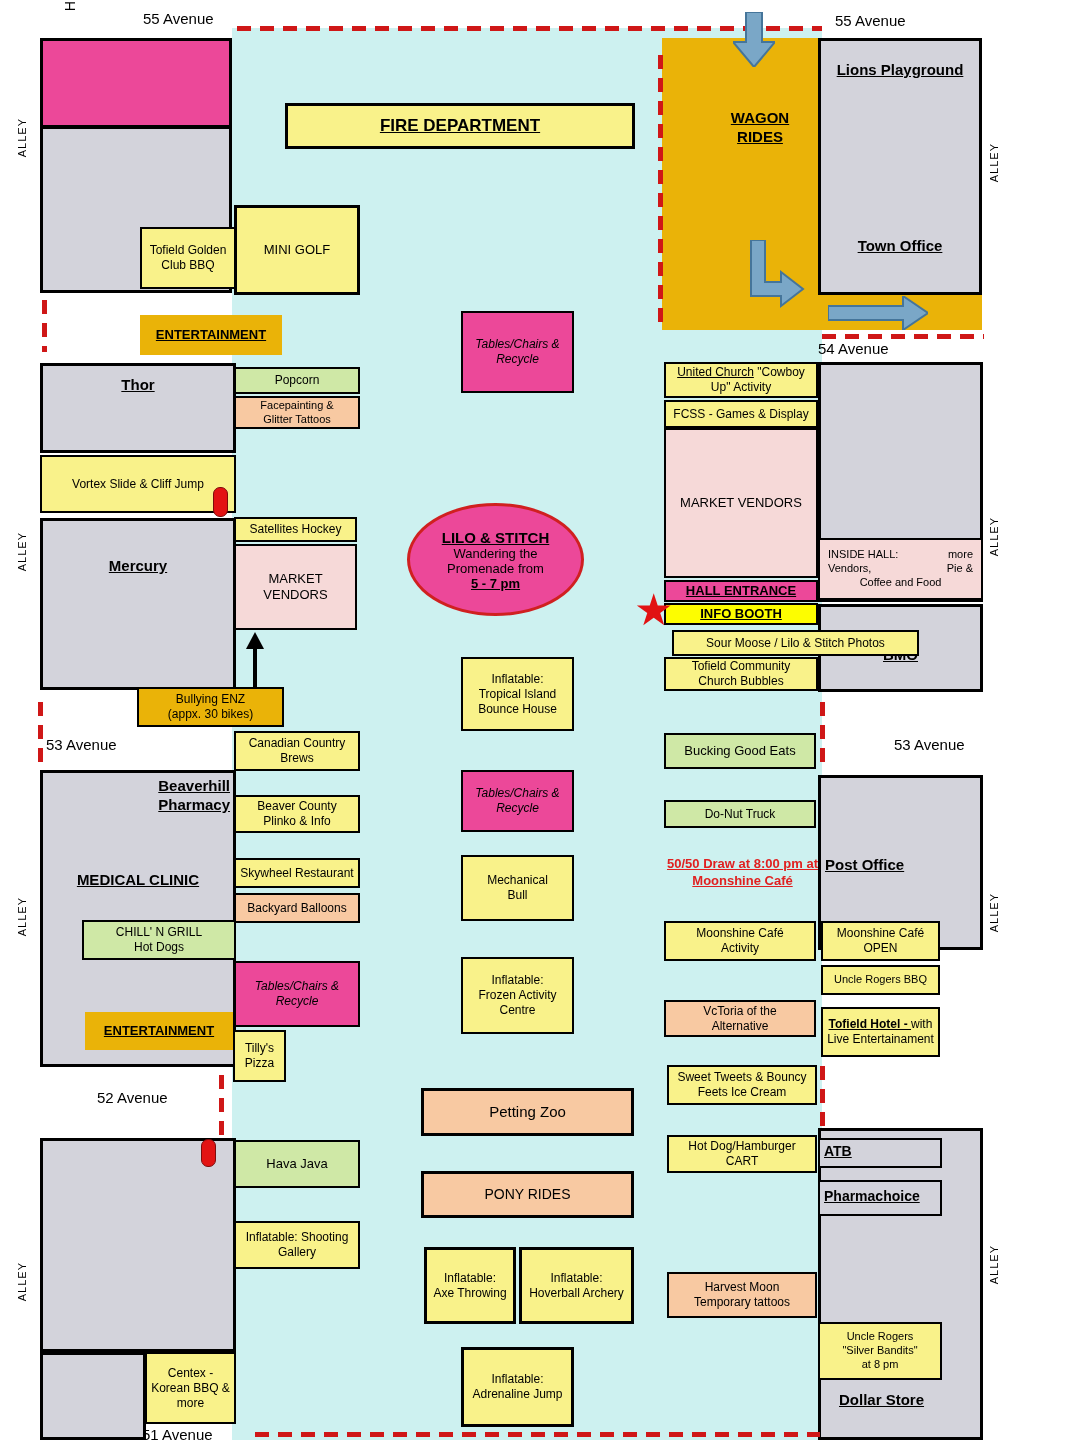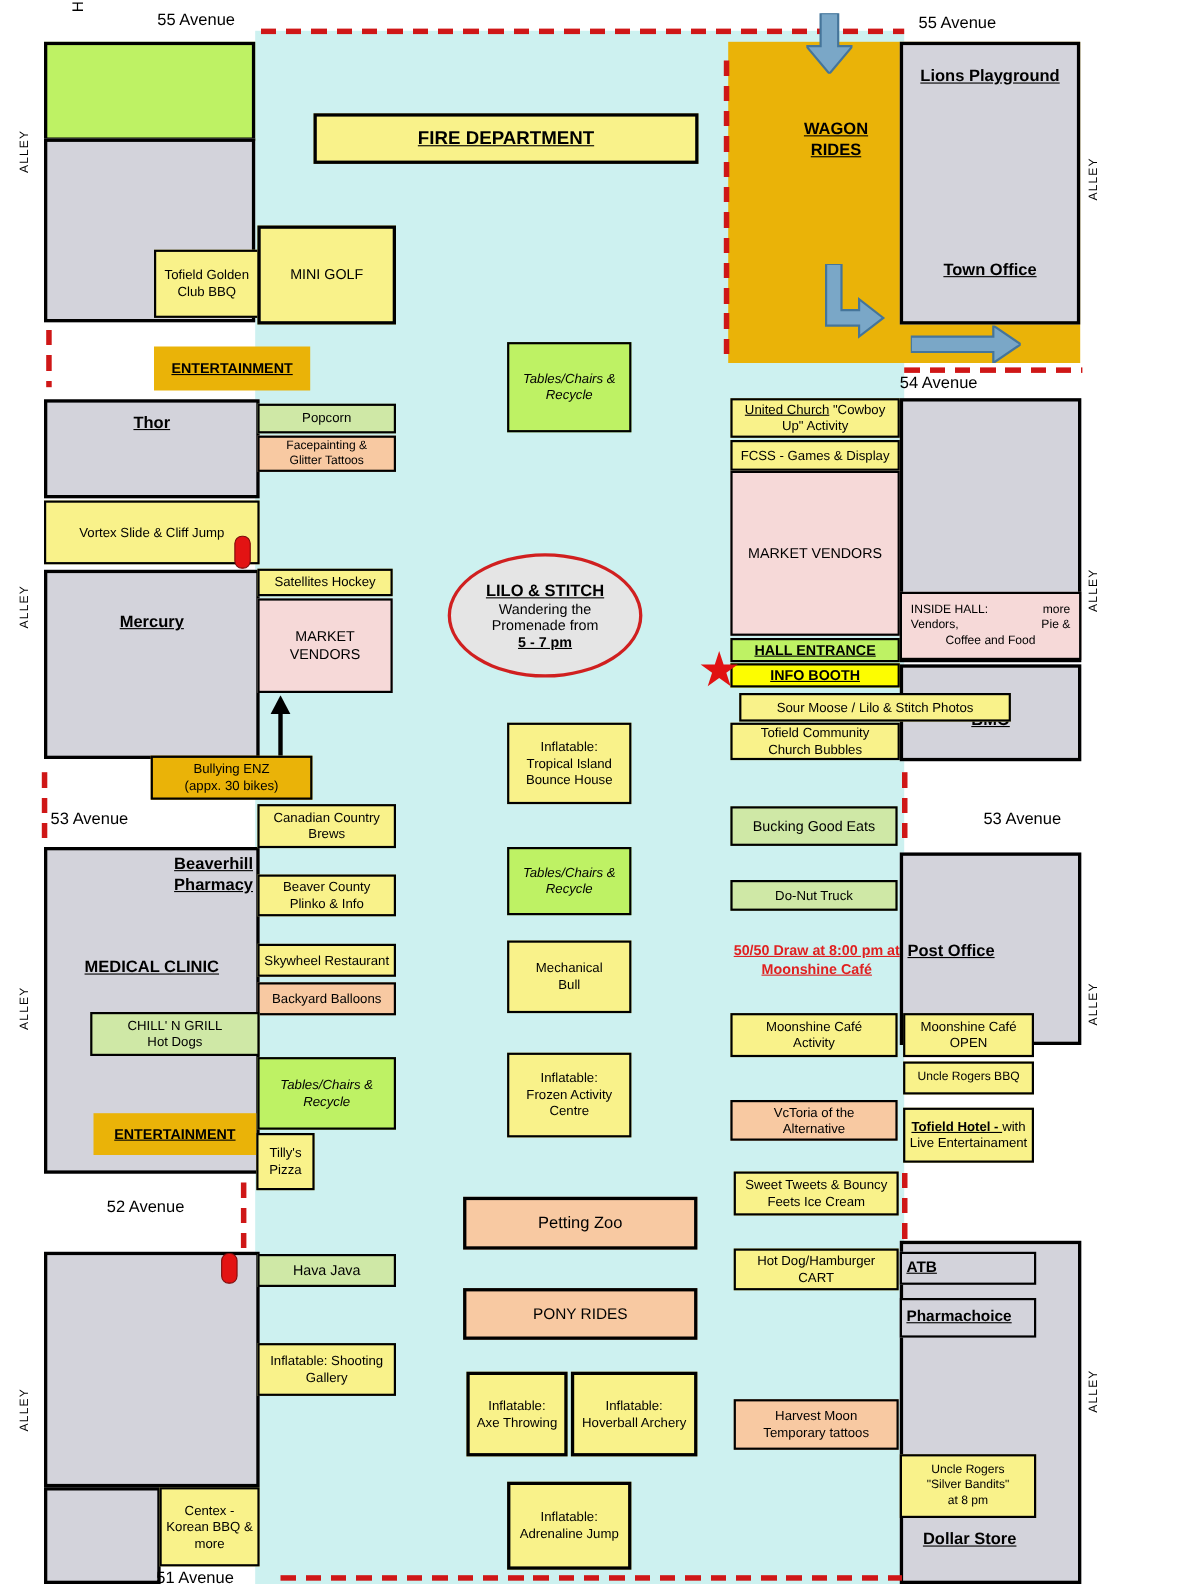--- a/index.html
+++ b/index.html
@@ -11,36 +11,36 @@
          line-height:1.25; white-space:pre-line; }
   .b3 { border-width:3px; }
   .nob { border:none; }
   .yellow  { background:#f9f28a; }
   .byellow { background:#fdfd00; }
   .green   { background:#cfe8a6; }
   .peach   { background:#f8c9a2; }
   .orangebg{ background:#eab308; }
   .pink    { background:#f6d9d8; }
   .gray    { background:#d3d3db; }
-  .white   { background:#bef264; }
+  .white   { background:#ec4899; }
   .cyan    { background:#cdf1f0; }
   .b { font-weight:bold;text-decoration:underline; }
   .u { text-decoration:underline; }
   .i { font-style:italic; }
   .wrap { white-space:normal; }
   .street { position:absolute; font-size:15px; }
   .vtext { position:absolute; writing-mode:vertical-rl; transform:rotate(180deg);
            font-size:11px; letter-spacing:1px; }
   .dashh { position:absolute; height:5px;
            background:repeating-linear-gradient(90deg,#cf1717 0 14px,transparent 14px 23px); }
   .dashv { position:absolute; width:5px;
            background:repeating-linear-gradient(180deg,#cf1717 0 14px,transparent 14px 23px); }
   .pill { position:absolute; width:15px; background:#e31313; border:1px solid #7d0c0c; border-radius:7px; }
   .star { position:absolute; color:#e11212; font-size:44px; line-height:1; }
-  .ellipse { position:absolute; border:3px solid #d02020; border-radius:50%; background:#e5e5e5;
+  .ellipse { position:absolute; border:3px solid #d02020; border-radius:50%; background:#ec4899;
              display:flex; flex-direction:column; align-items:center; justify-content:center; text-align:center; }
   .inrow { display:flex; justify-content:space-between; width:100%; padding:0 8px; }
   svg { position:absolute; display:block; }
 </style>
 </head>
 <body>
 
 <div id="map">
 
   <div class="box nob cyan" style="left:232px;top:28px;width:590px;height:1412px"></div>
@@ -135,21 +135,21 @@
 Plinko &amp; Info</div>
   <div class="box yellow" style="left:234px;top:858px;width:126px;height:30px">Skywheel Restaurant</div>
   <div class="box peach" style="left:234px;top:893px;width:126px;height:30px">Backyard Balloons</div>
   <div class="box green" style="left:82px;top:920px;width:154px;height:40px">CHILL' N GRILL
 Hot Dogs</div>
   <div class="box white i" style="left:234px;top:961px;width:126px;height:66px">Tables/Chairs &amp;
 Recycle</div>
   <div class="box nob orangebg" style="left:85px;top:1012px;width:148px;height:38px;font-size:13px"><span class="b u">ENTERTAINMENT</span></div>
   <div class="box yellow" style="left:233px;top:1030px;width:53px;height:52px">Tilly's
 Pizza</div>
-  <div class="box green" style="left:234px;top:1140px;width:126px;height:30px;font-size:13px">Hava Java</div>
+  <div class="box green" style="left:234px;top:1140px;width:126px;height:48px;font-size:13px">Hava Java</div>
   <div class="box yellow" style="left:234px;top:1221px;width:126px;height:48px">Inflatable:  Shooting
 Gallery</div>
   <div class="box yellow" style="left:145px;top:1352px;width:91px;height:72px">Centex -
 Korean BBQ &amp;
 more</div>
 
   <div class="box white i" style="left:461px;top:311px;width:113px;height:82px">Tables/Chairs &amp;
 Recycle</div>
 
   <div class="ellipse" style="left:407px;top:503px;width:177px;height:113px">

